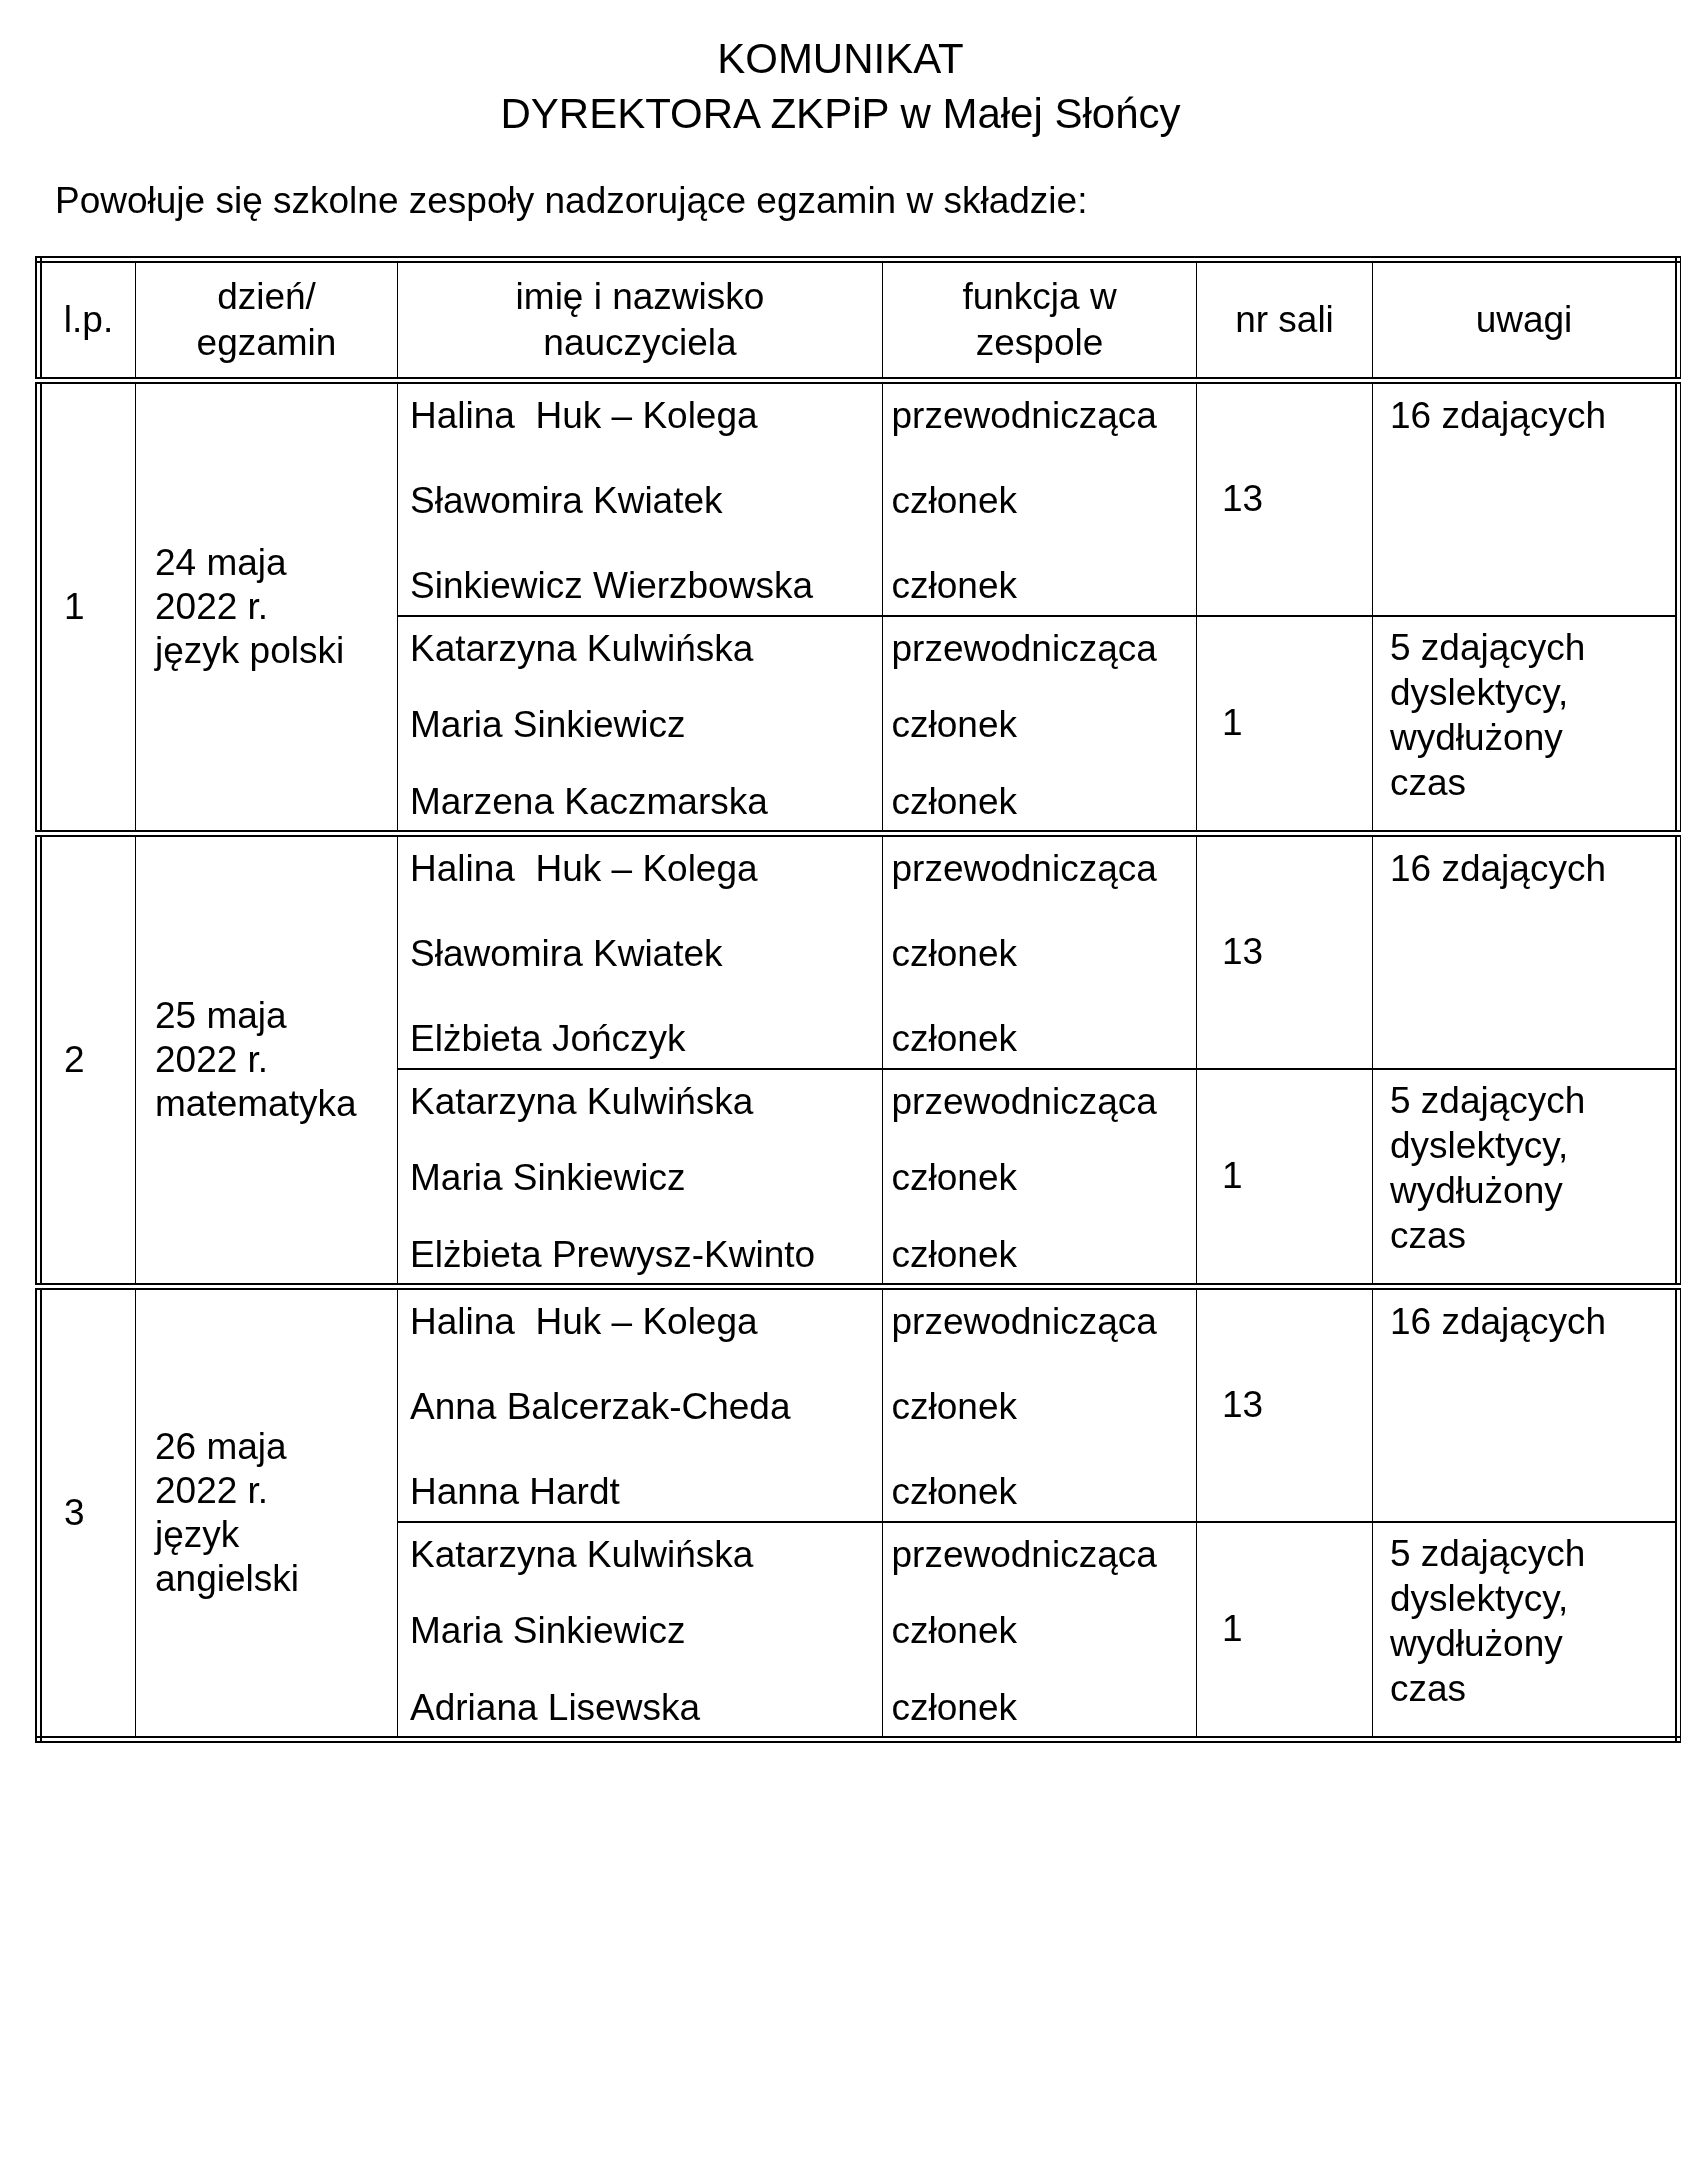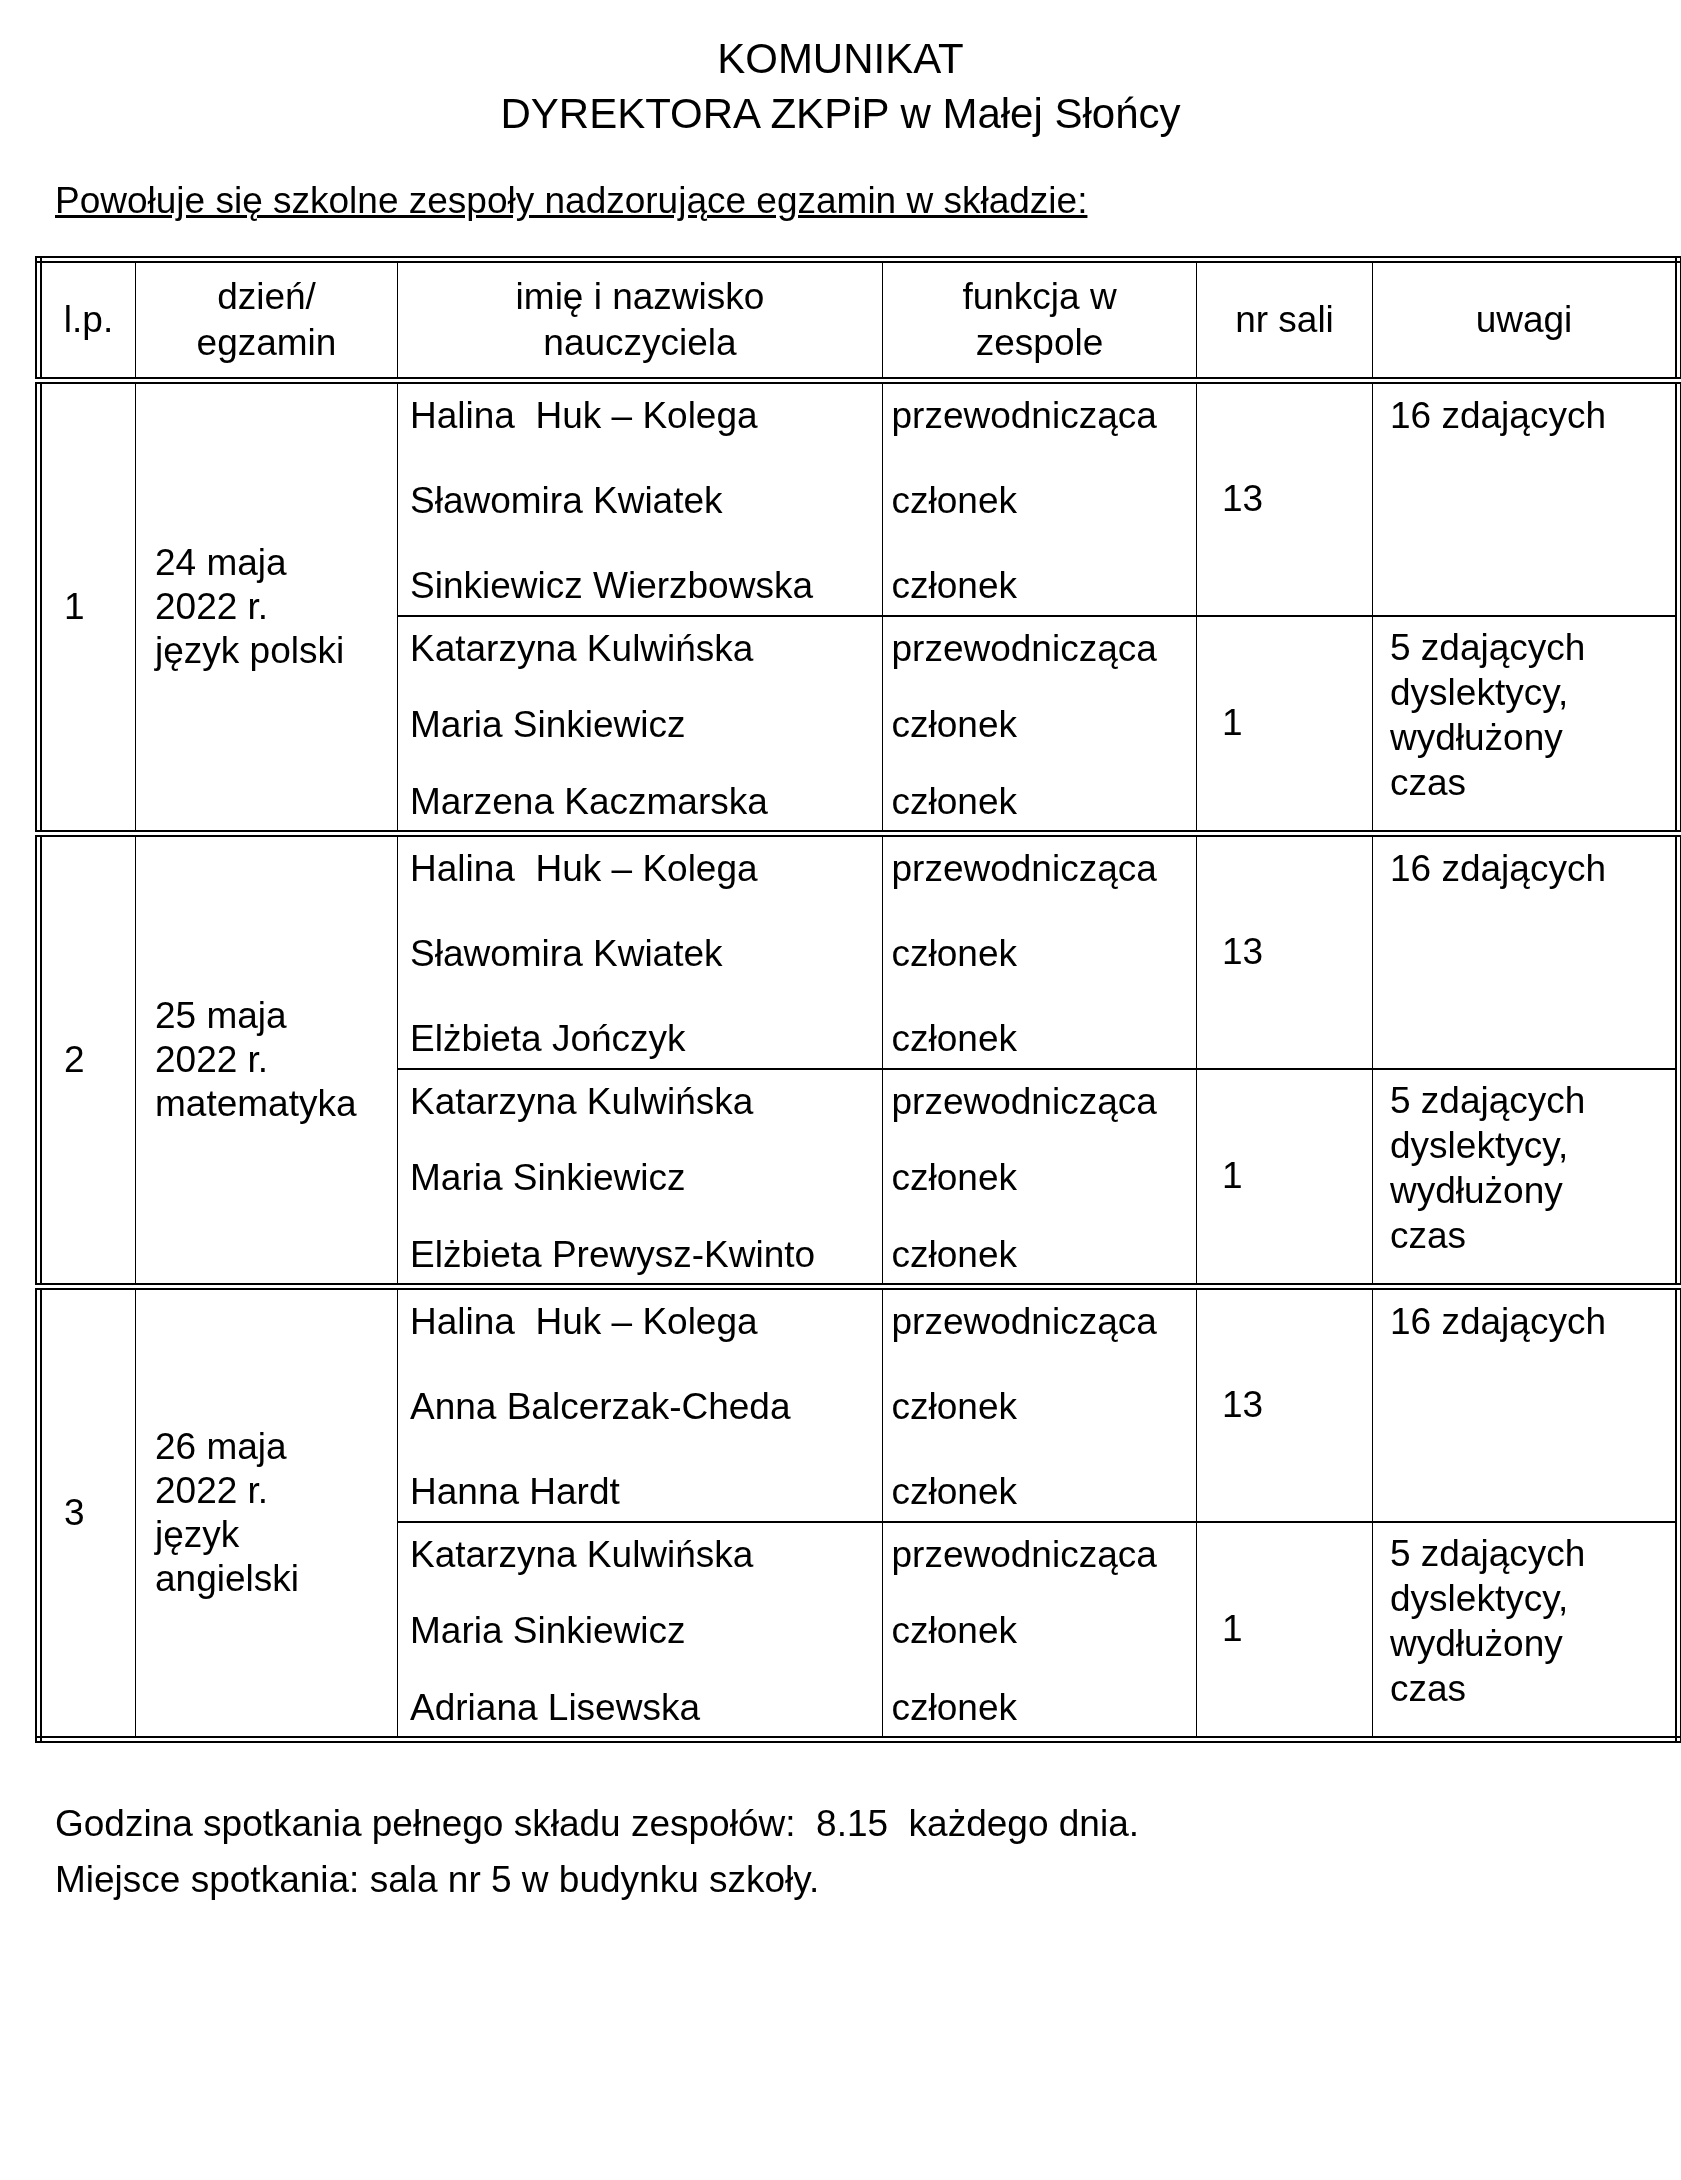--- a/index.html
+++ b/index.html
@@ -10,21 +10,21 @@
     width:1681px; height:2181px;
     position:relative;
     overflow:hidden;
   }
   [data-bind] { white-space:pre-wrap; }
 
   .page { width:1681px; height:2181px; padding-top:31px; }
 
   .title-block { text-align:center; font-size:42px; line-height:55px; }
   .subtitle-block { text-align:center; font-size:37px; line-height:55px; margin-top:95px; }
-  .intro { font-size:37px; margin:39px 0 16px 55px;text-decoration:underline; }
+  .intro { font-size:37px; margin:39px 0 16px 55px; }
 
   table.exam-table {
     border-collapse:collapse;
     table-layout:fixed;
     width:1640px;
     margin:34px 0 0 35px;
     border:7.7px double #000;
   }
   col.c-lp    { width:97px; }
   col.c-day   { width:262px; }
@@ -231,19 +231,15 @@
         </td>
         <td class="room" data-bind="table.rows.2.teams.1.room">1</td>
         <td class="notes" data-bind="table.rows.2.teams.1.notes">5 zdających
 dyslektycy,
 wydłużony
 czas</td>
       </tr>
     </tbody>
   </table>
 
-  <div class="footer-block">
-    <div data-bind="document.footer_line1">Godzina spotkania pełnego składu zespołów:  8.15  każdego dnia.</div>
-    <div data-bind="document.footer_line2">Miejsce spotkania: sala nr 5 w budynku szkoły.</div>
-  </div>
 
 </div>
 
 
 </body></html>

